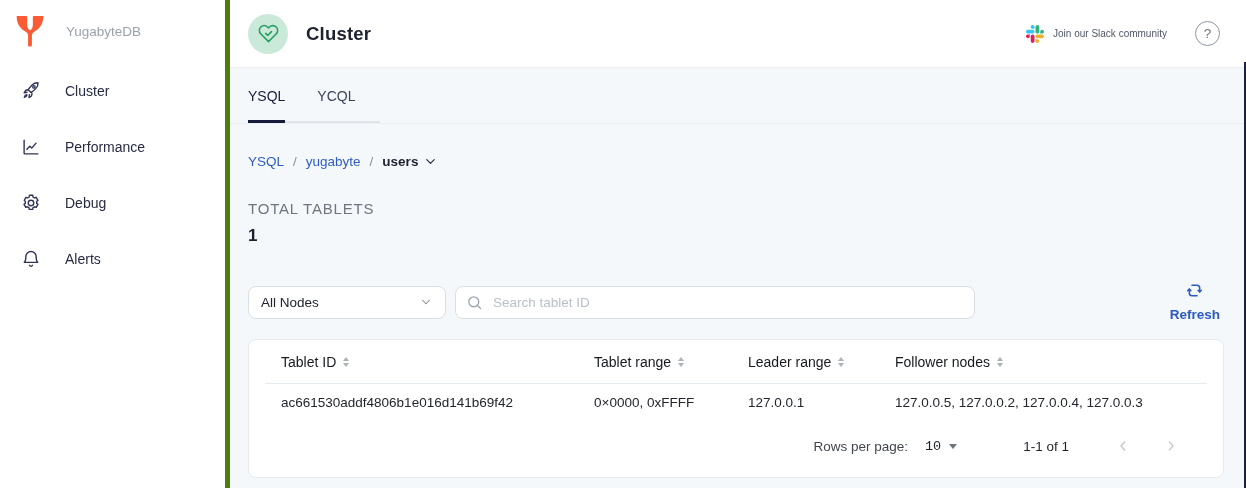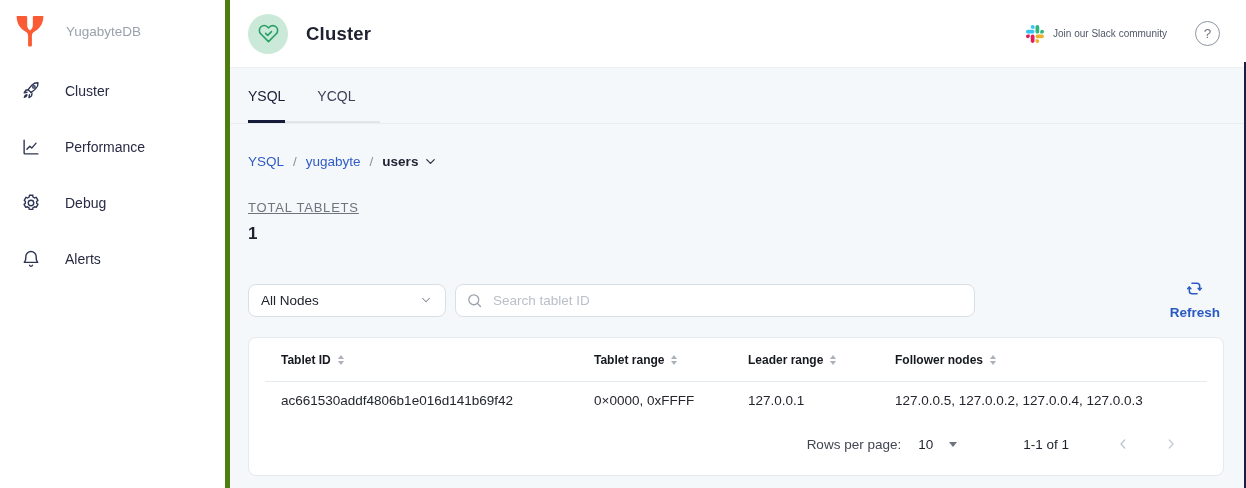--- a/index.html
+++ b/index.html
@@ -39,44 +39,44 @@
   .tab.active { color:#191d33; font-weight:500; }
   .tab.active::after { content:''; position:absolute; left:0; right:0; bottom:0; height:3px; background:#171b3a; z-index:1; }
   
   .content { flex:1; background:#f5f8fa; padding:30px 22px 0 18px; min-width:0; }
   .breadcrumb { display:flex; align-items:center; font-size:13.5px; gap:9px; }
   .crumb-link { color:#2f5bc4; cursor:pointer; }
   .crumb-sep { color:#8a909a; }
   .crumb-current { color:#1d2130; font-weight:700; display:flex; align-items:center; gap:5px; cursor:pointer; }
   .crumb-current svg { width:15px; height:15px; }
   .summary { margin-top:31px; }
-  .summary-label { font-size:13px; color:#6e757f; letter-spacing:.8px; font-weight:500;text-decoration:underline; }
+  .summary-label { font-size:15px; color:#6e757f; letter-spacing:.8px; font-weight:500; }
   .summary-value { font-size:17px; color:#1d212e; font-weight:600; margin-top:9px; }
   .filter-row { margin-top:36px; display:flex; align-items:center; }
   .select-box { width:198px; height:33px; background:#fff; border:1px solid #d8dfe5; border-radius:8px; display:flex; align-items:center; padding:0 12px; font-size:13.5px; color:#20242e; cursor:pointer; }
   .select-box .chev { margin-left:auto; color:#818893; display:flex; }
   .select-box .chev svg { width:14px; height:14px; }
   .search-box { margin-left:9px; width:520px; height:33px; background:#fff; border:1px solid #d8dfe5; border-radius:8px; display:flex; align-items:center; padding:0 10px; gap:8px; }
   .search-box svg { width:17px; height:17px; flex:0 0 17px; }
   .search-box input { border:0; outline:0; flex:1; font-size:13.5px; color:#20242e; font-family:inherit; background:transparent; }
   .search-box input::placeholder { color:#b9c0c8; }
   .refresh-btn { margin-left:auto; display:flex; align-items:center; gap:8px; color:#2b59c3; font-size:13.5px; font-weight:700; cursor:pointer; background:none; border:0; font-family:inherit; padding:0 4px;flex-direction:column; }
   .refresh-btn svg { width:17px; height:17px; }
   
   .card { margin-top:17px; background:#fff; border:1px solid #e5eaee; border-radius:8px; height:139px; display:flex; flex-direction:column; }
   .thead, .trow { display:grid; grid-template-columns:313px 154px 147px 1fr; padding:0 16px 0 32px; align-items:center; }
   .thead { height:43px; flex:0 0 43px; }
-  .th { font-size:12px; font-weight:700; color:#16191f; display:flex; align-items:center; cursor:pointer; }
+  .th { font-size:14px; font-weight:400; color:#16191f; display:flex; align-items:center; cursor:pointer; }
   .sort-icon { display:inline-flex; flex-direction:column; gap:2px; margin-left:7px; }
   .tri-up { width:0; height:0; border-left:3.5px solid transparent; border-right:3.5px solid transparent; border-bottom:4px solid #aab1b9; }
   .tri-down { width:0; height:0; border-left:3.5px solid transparent; border-right:3.5px solid transparent; border-top:4px solid #aab1b9; }
   .divider { height:1px; background:#e6ebef; margin:0 16px; flex:0 0 1px; }
   .trow { height:37px; flex:0 0 37px; font-size:13.5px; color:#23262e; }
   .pagination { display:flex; align-items:center; justify-content:flex-end; padding-right:40px; height:46px; margin-top:2px; font-size:13.5px; color:#41454f; }
-  .rpp-select { display:flex; align-items:center; gap:16px; margin-left:17px; color:#1e222b; cursor:pointer; }
+  .rpp-select { display:flex; align-items:center; gap:8px; margin-left:17px; color:#1e222b; cursor:pointer;font-family:Liberation Mono, monospace; }
   .rpp-tri { width:0; height:0; border-left:4.5px solid transparent; border-right:4.5px solid transparent; border-top:5px solid #6d737c; }
   .range { margin-left:66px; color:#1e222b; }
   .pg-btn { width:24px; height:24px; display:flex; align-items:center; justify-content:center; cursor:default; background:none; border:0; padding:0; }
   .pg-btn svg { width:16px; height:16px; }
   .pg-prev { margin-left:42px; }
   .pg-next { margin-left:24px; }
   .right-strip { position:absolute; right:0; top:62px; bottom:0; width:2px; background:#1c2142; }
 </style>
 </head>
 <body>

